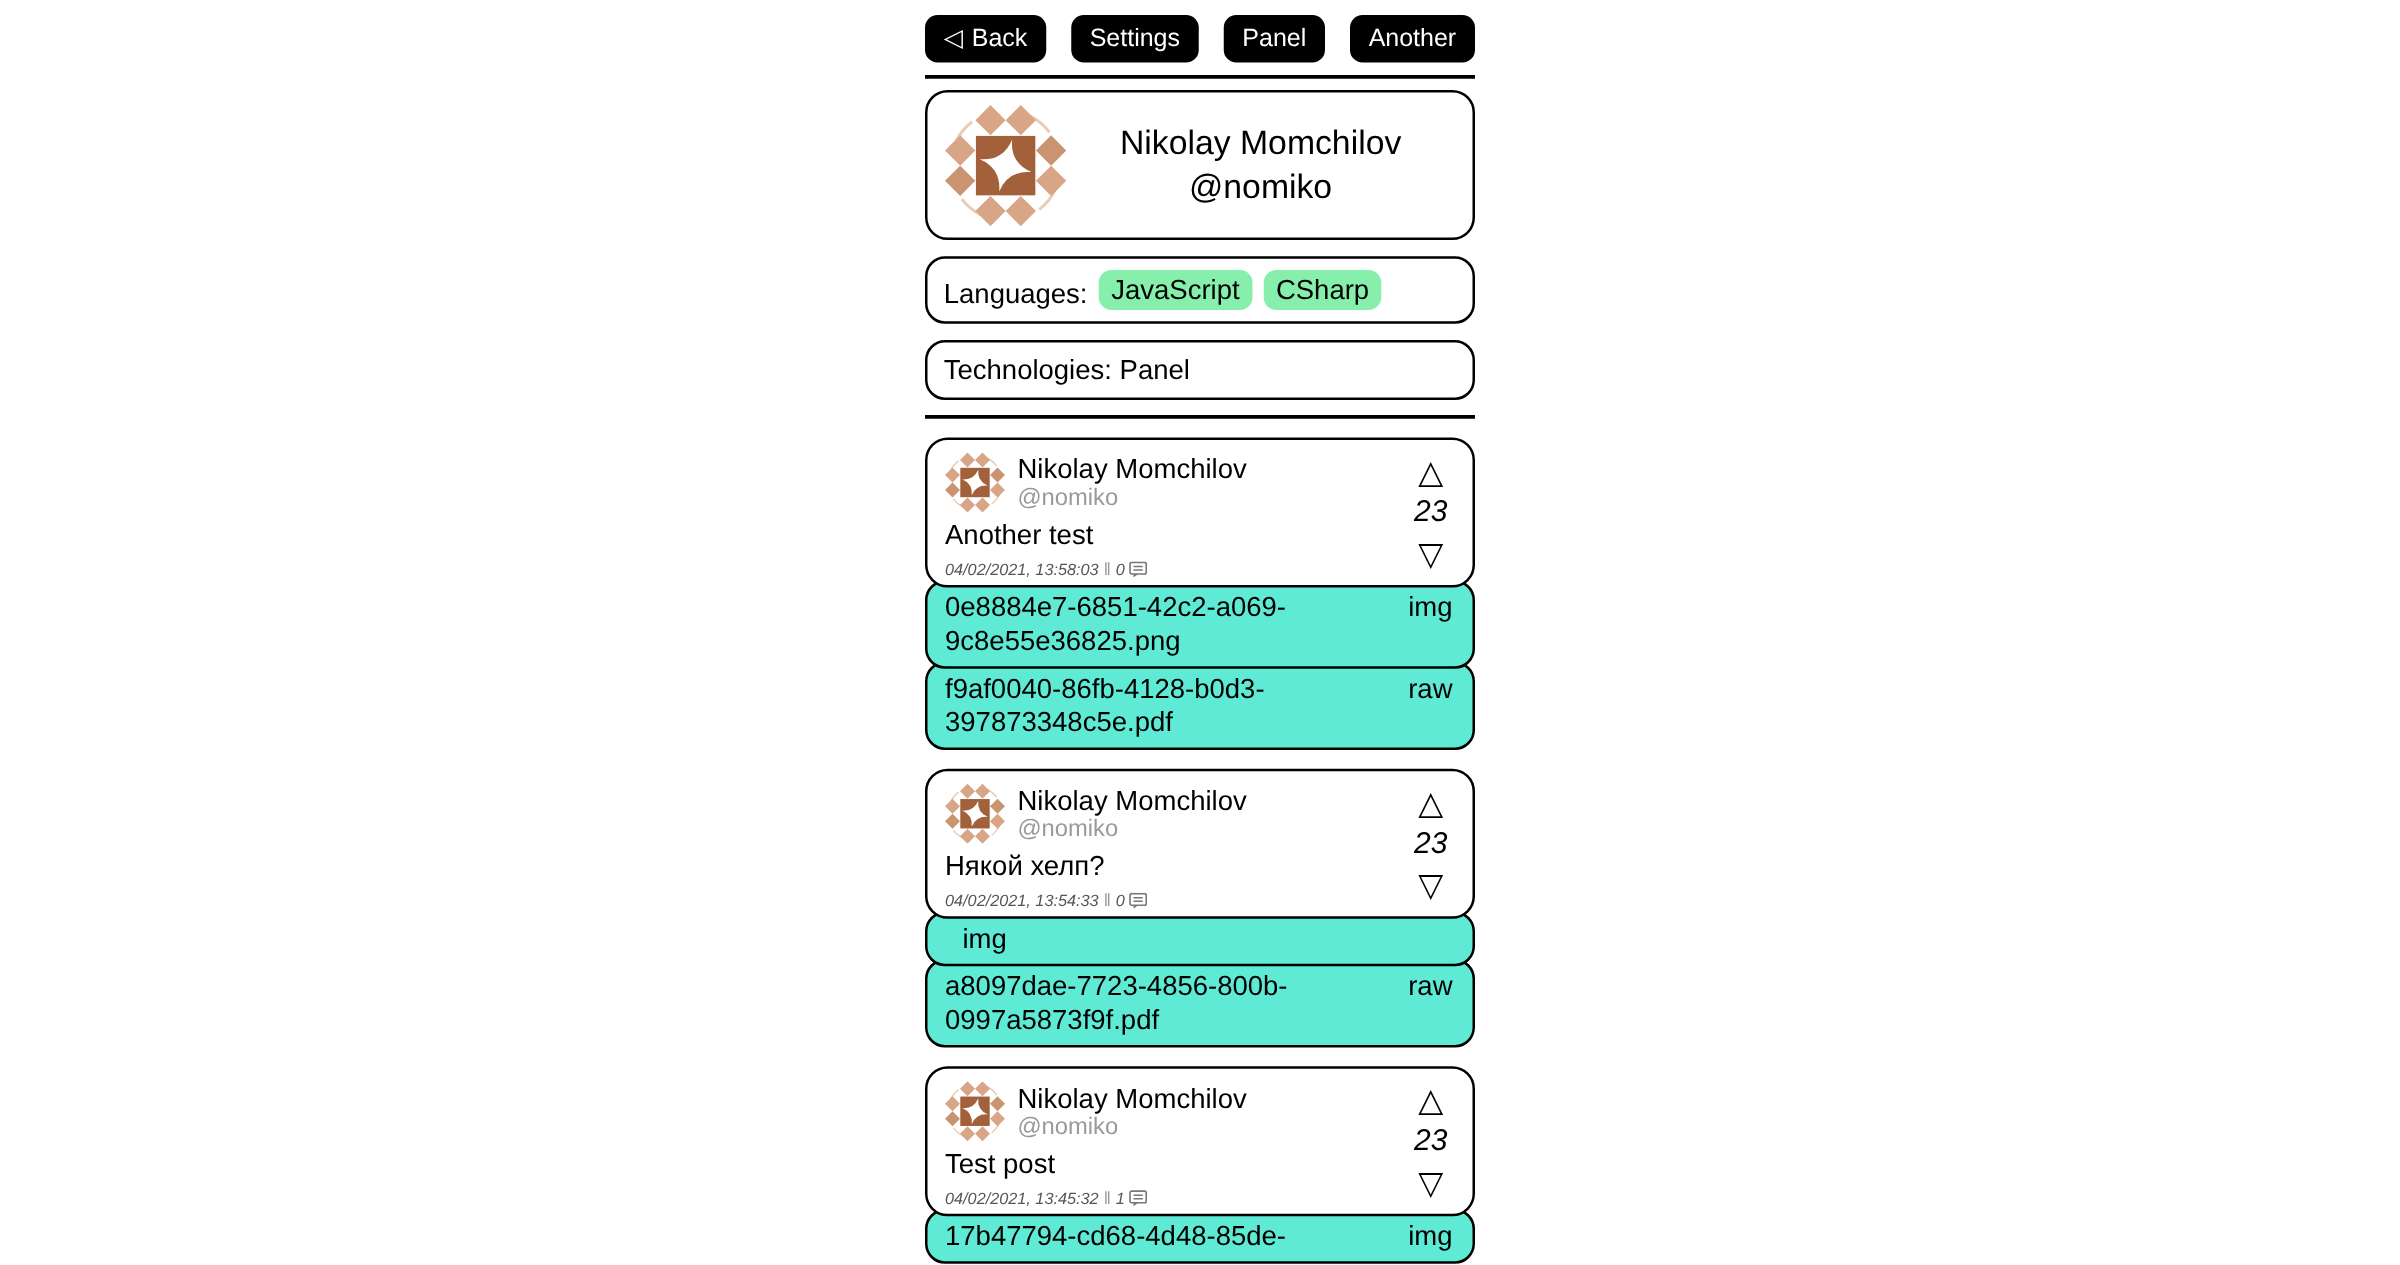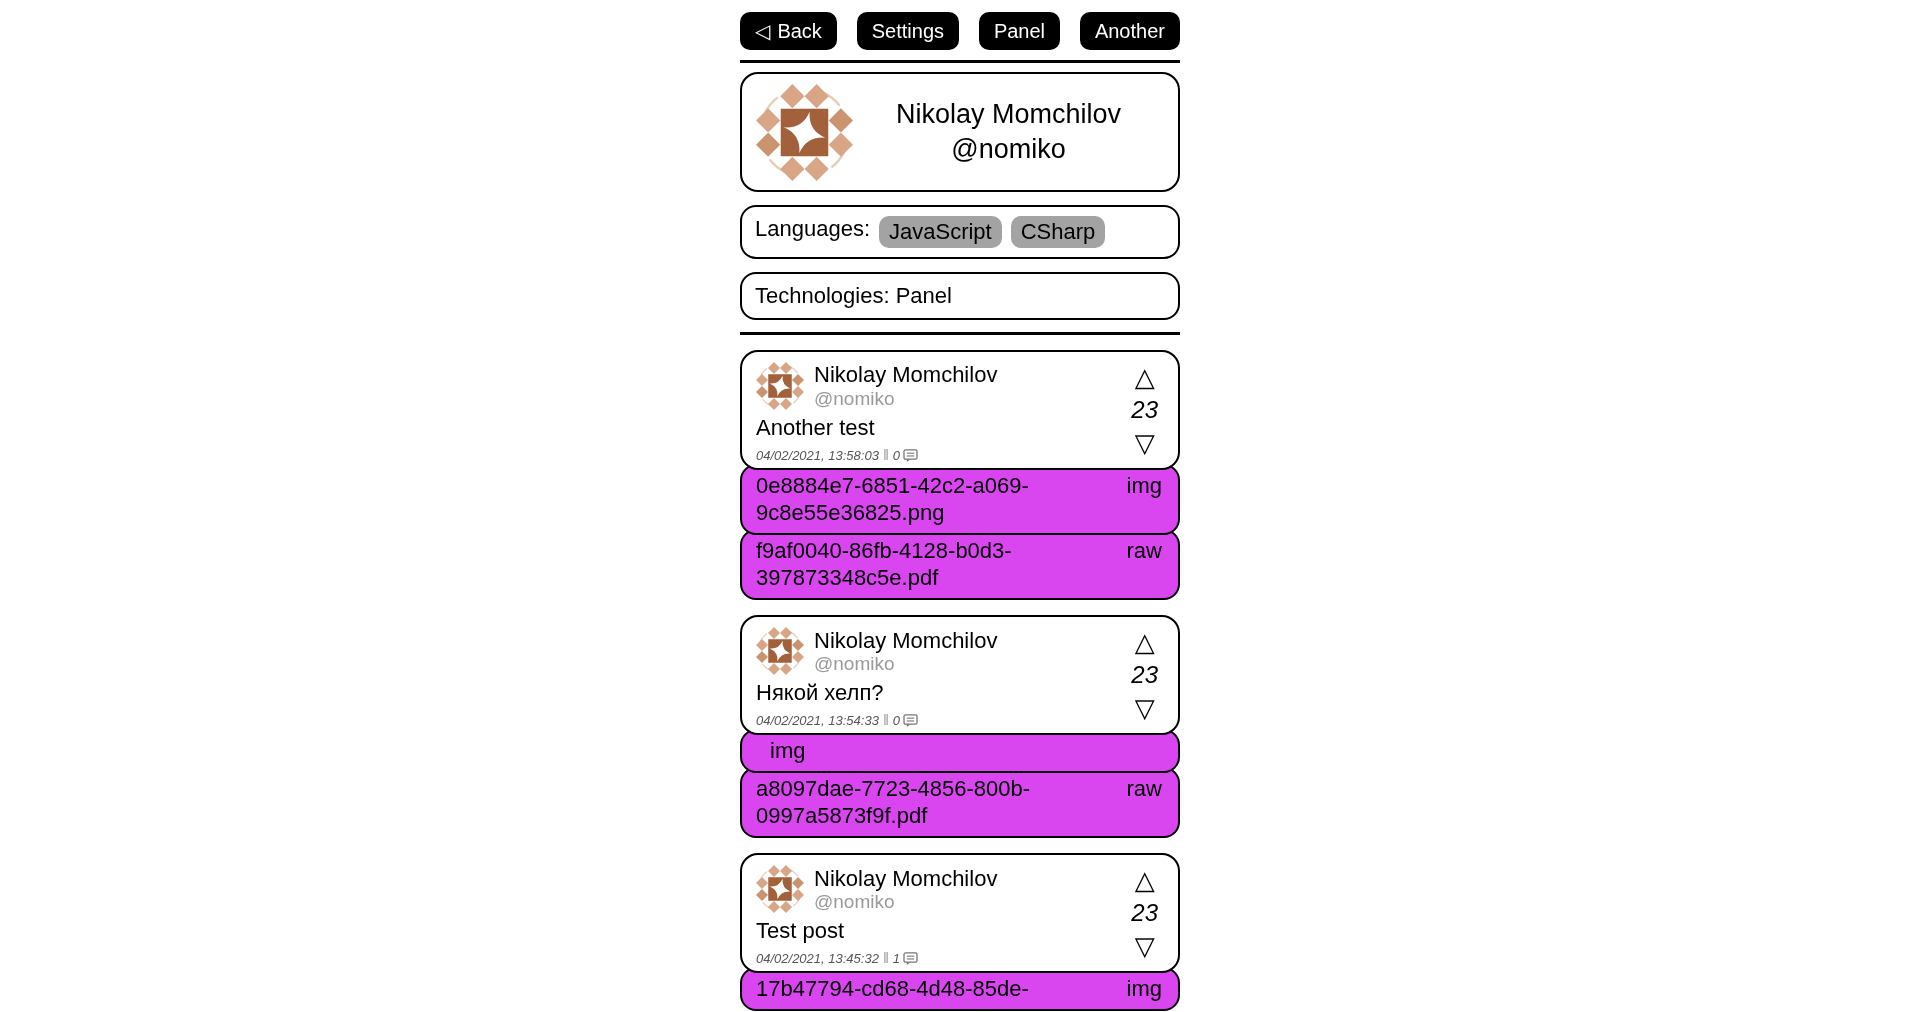--- a/index.html
+++ b/index.html
@@ -17,23 +17,23 @@
   .hr { border: none; border-top: 3px solid #000; margin: 10px 0 9px 0; }
   .hr2 { margin: 12px 0 11px 0; }
 
   
   .card {
     border: 2.5px solid #000; border-radius: 18px; background: #fff;
   }
   .profile-card { display: flex; align-items: center; padding: 11px 14px; height: 120px; }
   .profile-names { flex: 1; text-align: center; font-size: 27px; line-height: 1.3; }
 
-  .info-card { display: flex; align-items: flex-start; gap: 9px; font-size: 22px;
+  .info-card { display: flex; align-items: flex-end; gap: 9px; font-size: 22px;
                padding: 9px 13px; margin-top: 13px; border-radius: 16px; }
-  .tag { background: #a3a3a3; border-radius: 10px; padding: 3px 10px; font-size: 22px; }
+  .tag { background: #86efac; border-radius: 10px; padding: 3px 10px; font-size: 22px; }
 
   
   .avatar-lg { width: 97px; height: 97px; flex: 0 0 97px; }
   .avatar-sm { width: 48px; height: 48px; flex: 0 0 48px; }
 
   
   .post { margin-top: 15px; }
   .post-header {
     position: relative; z-index: 3; background: #fff;
     border: 2.5px solid #000; border-radius: 18px; padding: 10px 12px 8px 14px;
@@ -49,21 +49,21 @@
                color: #555; margin-top: 6px; font-style: italic; }
   .meta-sep { color: #999; font-size: 14px; }
   .comments { display: inline-flex; align-items: center; gap: 3px; }
 
   .vote-col { display: flex; flex-direction: column; align-items: center;
               justify-content: space-between; padding: 2px 8px 4px 10px; }
   .vote-arrow { font-size: 26px; line-height: 1; cursor: pointer; user-select: none; }
   .vote-count { font-size: 24px; line-height: 1; font-style: italic; }
 
   .attachment {
-    position: relative; background: #d946ef;
+    position: relative; background: #5eead4;
     border: 2.5px solid #000; border-radius: 16px;
     margin-top: -6px; padding: 6px 16px 7px 14px;
     display: flex; justify-content: space-between;
     font-size: 22px; line-height: 1.23; cursor: pointer;
   }
   .attachment.z2 { z-index: 2; } .attachment.z1 { z-index: 1; }
   .att-name { max-width: 320px; overflow-wrap: break-word; word-break: break-word; }
   .att-type { margin-left: 14px; white-space: nowrap; }
 
   .defs { position: absolute; width: 0; height: 0; overflow: hidden; }

